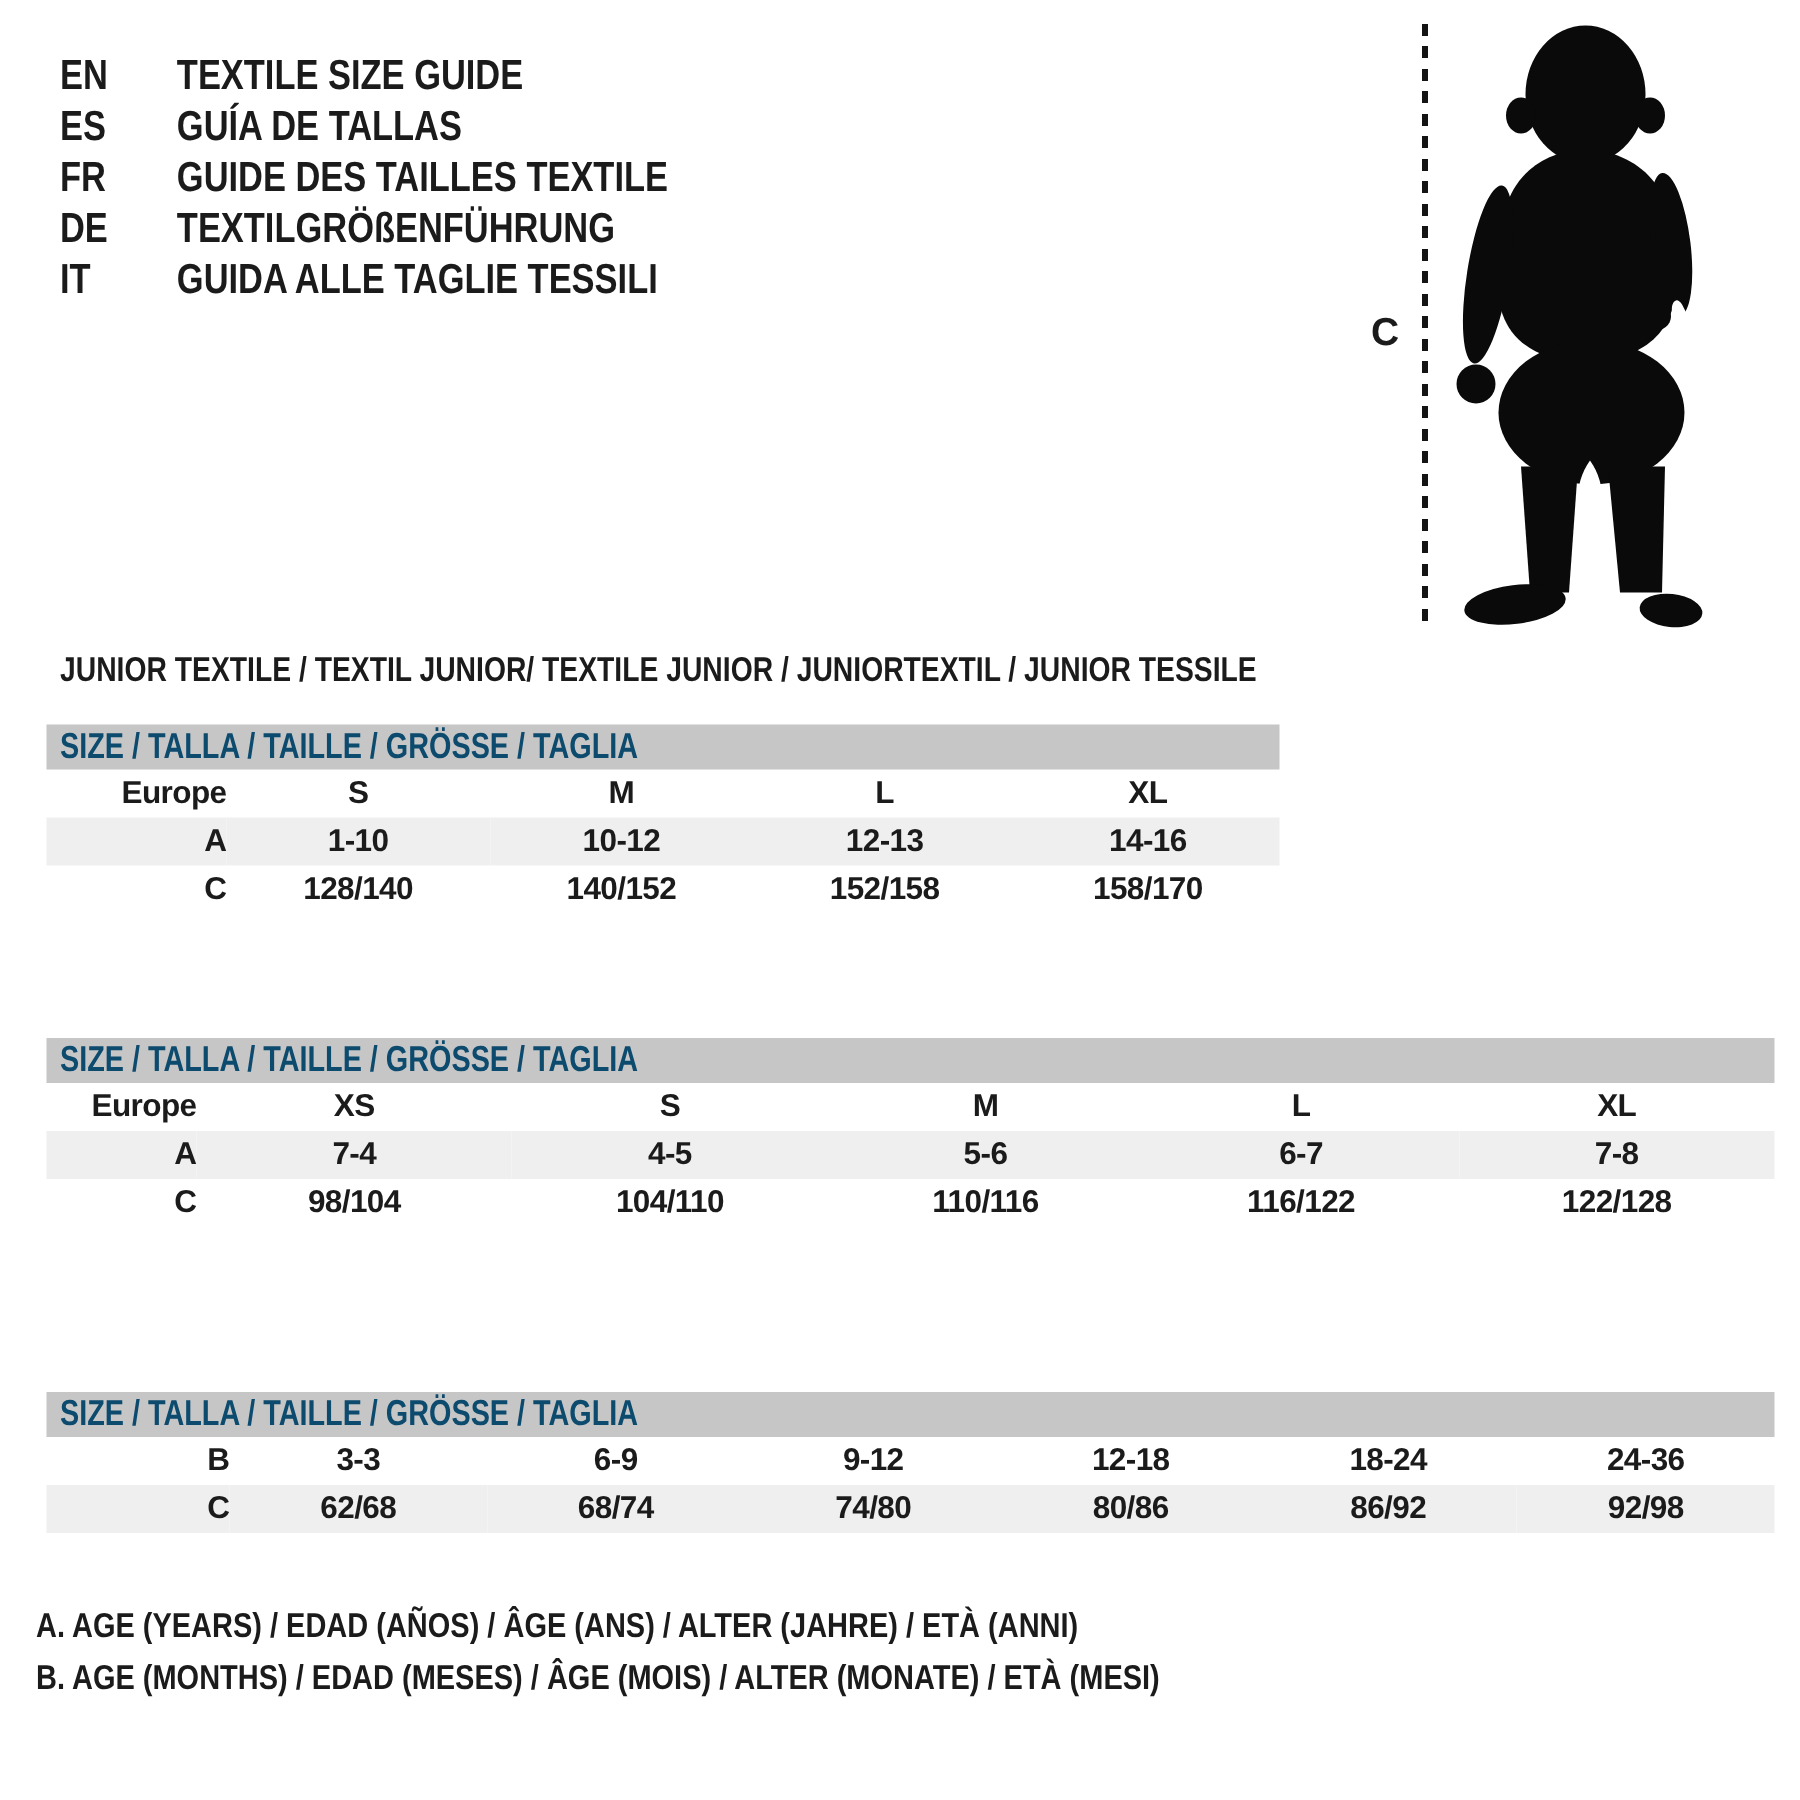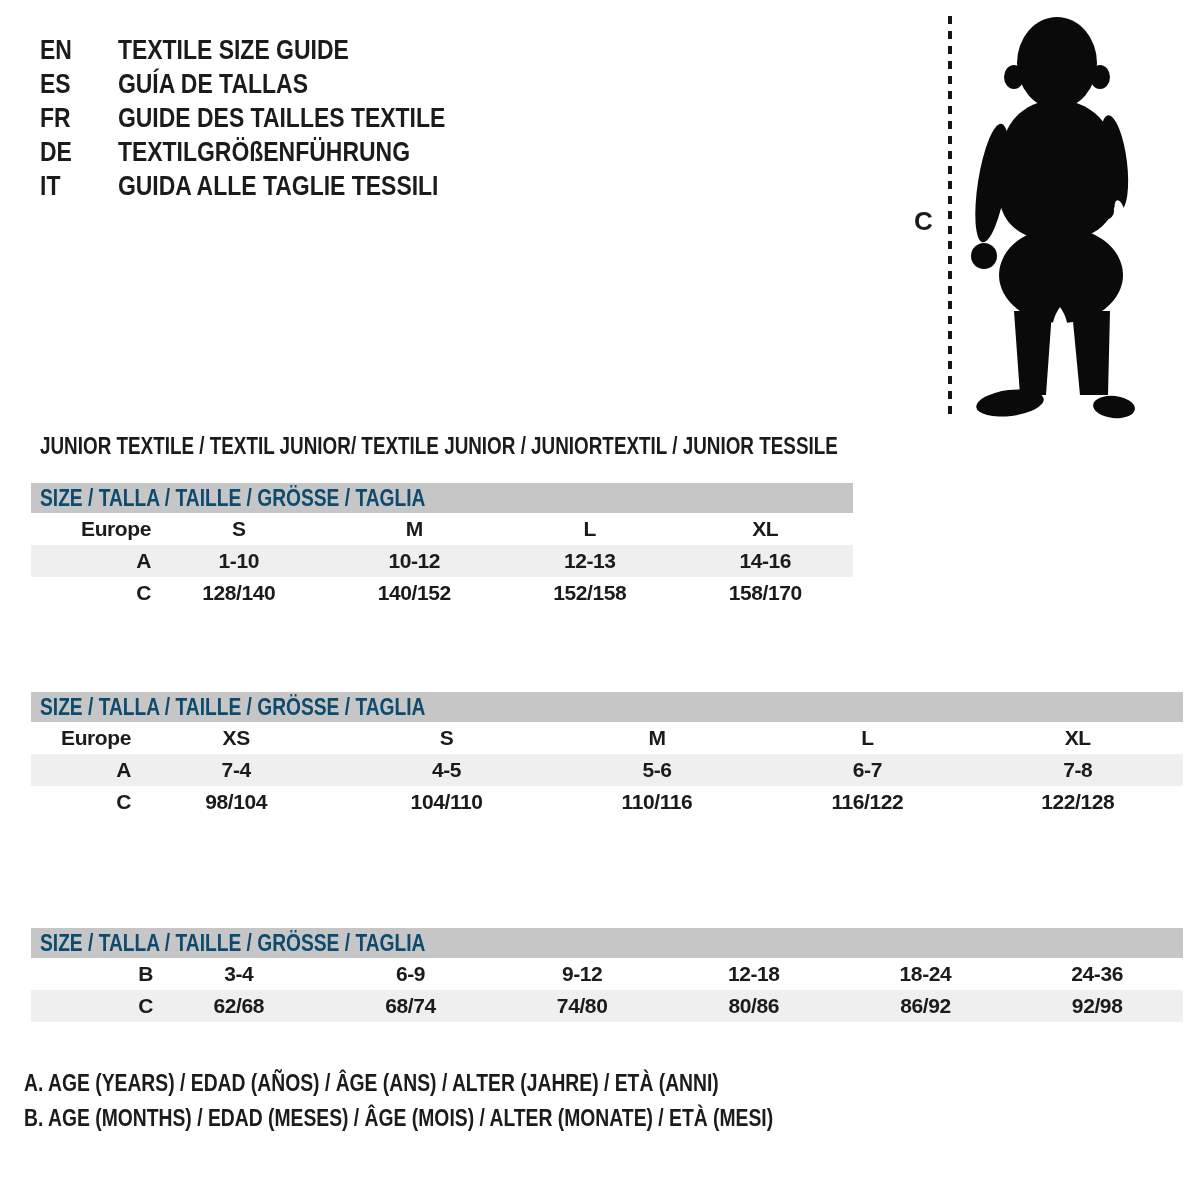--- a/index.html
+++ b/index.html
@@ -201,21 +201,21 @@
     <thead>
       <tr>
         <th colspan="7">
           <span class="cond80">SIZE / TALLA / TAILLE / GRÖSSE / TAGLIA</span>
         </th>
       </tr>
     </thead>
     <tbody>
       <tr>
         <td class="rowlabel">B</td>
-        <td>3-4</td>
+        <td>3-3</td>
         <td>6-9</td>
         <td>9-12</td>
         <td>12-18</td>
         <td>18-24</td>
         <td>24-36</td>
       </tr>
       <tr class="shaded">
         <td class="rowlabel">C</td>
         <td>62/68</td>
         <td>68/74</td>

